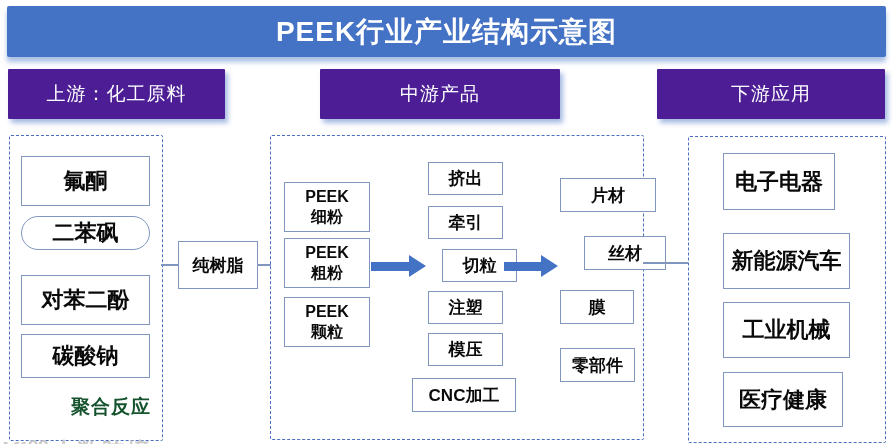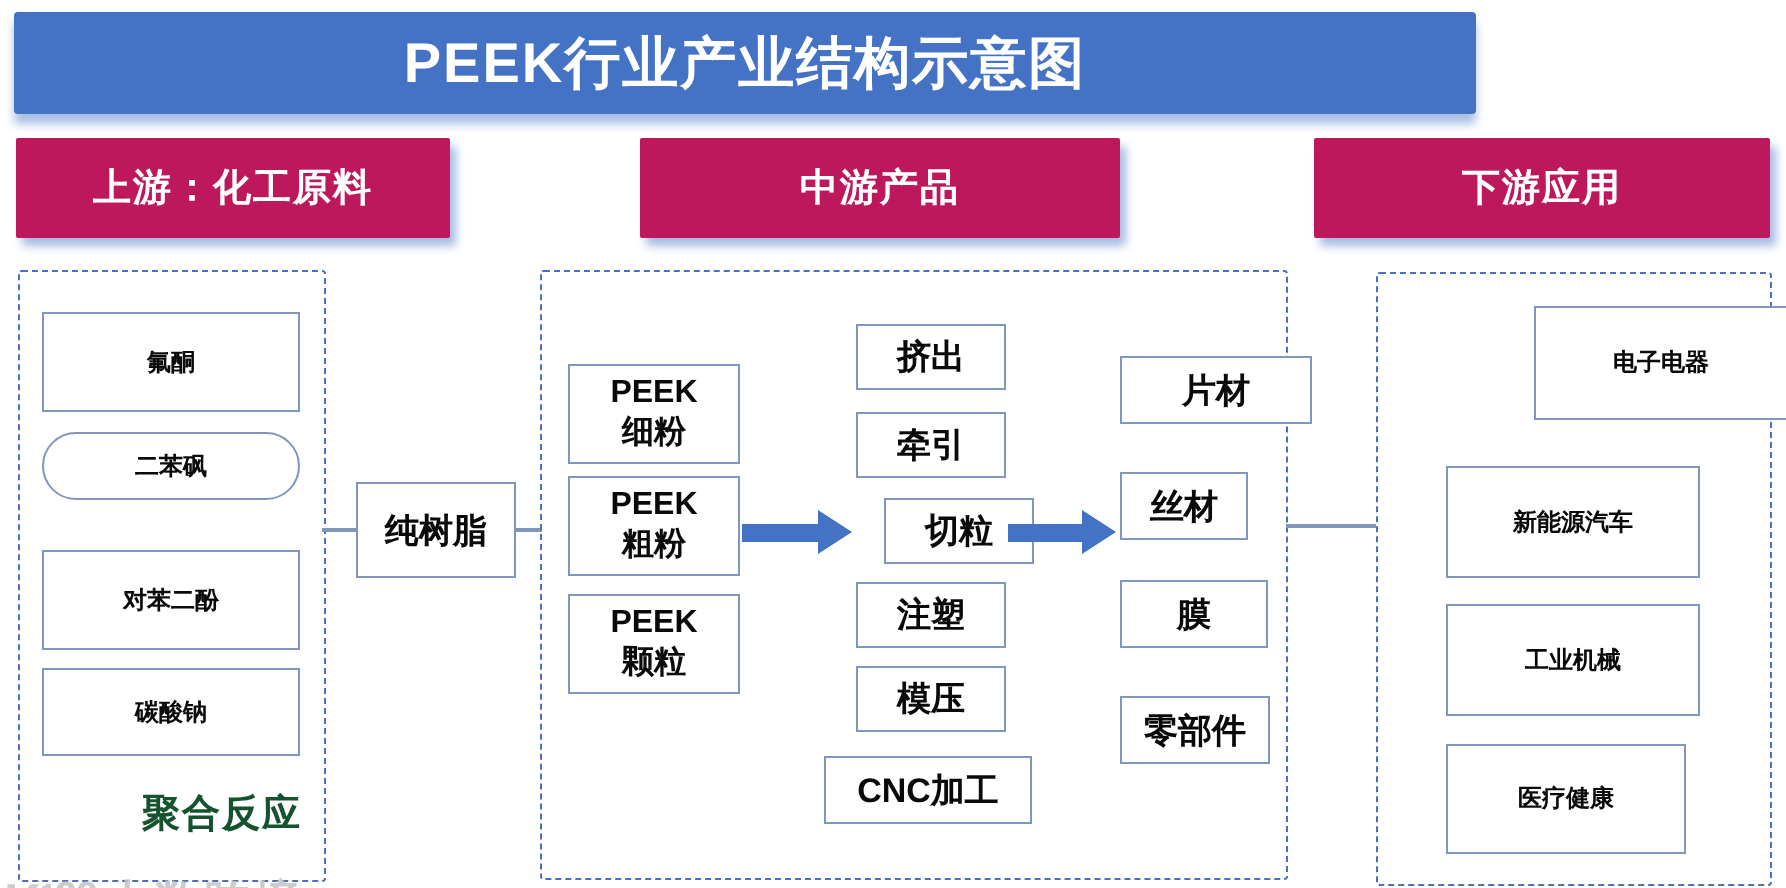--- a/index.html
+++ b/index.html
@@ -1,41 +1,41 @@
 <!DOCTYPE html>
 <html><head>
 <meta charset="utf-8">
 <style>
   html,body{margin:0;padding:0;background:#ffffff;}
   .canvas{
     position:relative;width:893px;height:444px;background:#ffffff;overflow:hidden;
     font-family:"Liberation Sans","DejaVu Sans",sans-serif;
   }
   .banner{
-    position:absolute;left:7px;top:6px;width:731px;height:51px;
+    position:absolute;left:7px;top:6px;width:879px;height:51px;
     background:#4472C4;color:#ffffff;font-size:28px;font-weight:bold;
     display:flex;align-items:center;justify-content:center;letter-spacing:1px;
     box-shadow:0 5px 5px rgba(142,169,219,0.75);border-radius:2px;
   }
   .hdr{
-    position:absolute;top:69px;height:50px;background:#be185d;color:#ffffff;
-    font-size:19px;font-weight:bold;display:flex;align-items:center;justify-content:center;
+    position:absolute;top:69px;height:50px;background:#4c1d95;color:#ffffff;
+    font-size:19px;font-weight:normal;display:flex;align-items:center;justify-content:center;
     letter-spacing:1px;box-shadow:3px 4px 5px rgba(142,169,219,0.8);border-radius:1px;
   }
   .dash{
     position:absolute;border:1.5px dashed #4a6fbe;background:transparent;border-radius:2px;
   }
   .wbox{
     position:absolute;background:#ffffff;border:1.5px solid #8096BE;
     display:flex;align-items:center;justify-content:center;
     color:#0a0a0a;font-weight:bold;text-align:center;box-sizing:border-box;
   }
   .wbox .two-line{line-height:1.25;font-size:16px;}
   .fs17{font-size:17px;}
-  .fs18{font-size:12px;}
+  .fs18{font-size:22px;}
   .footer-label{
     position:absolute;color:#14532d;font-weight:bold;font-size:19px;letter-spacing:1px;
   }
   .connector{position:absolute;height:2px;background:#8096BE;}
   .arrow{position:absolute;display:flex;align-items:center;}
   .arrow .shaft{height:9px;background:#4472C4;}
   .arrow .head{
     width:0;height:0;border-top:11px solid transparent;border-bottom:11px solid transparent;
     border-left:17px solid #4472C4;
   }
@@ -94,28 +94,28 @@
   <div class="wbox fs17" style="left:428px;top:291px;width:75px;height:33px;">注塑</div>
   <div class="wbox fs17" style="left:428px;top:333px;width:75px;height:33px;">模压</div>
   <div class="wbox fs17" style="left:412px;top:378px;width:104px;height:34px;">CNC加工</div>
 
   <div class="arrow" style="left:504px;top:255px;">
     <div class="shaft" style="width:37px;"></div>
     <div class="head"></div>
   </div>
 
   <div class="wbox fs17" style="left:560px;top:178px;width:96px;height:34px;text-align:right;">片材</div>
-  <div class="wbox fs17" style="left:560px;top:236px;width:64px;height:34px;text-align:right;">丝材</div>
+  <div class="wbox fs17" style="left:584px;top:236px;width:82px;height:34px;text-align:right;">丝材</div>
   <div class="wbox fs17" style="left:560px;top:290px;width:74px;height:34px;">膜</div>
   <div class="wbox fs17" style="left:560px;top:348px;width:75px;height:34px;">零部件</div>
 
   <div class="connector" style="left:643px;top:262px;width:45px;"></div>
 
   <div class="dash" style="left:688px;top:136px;width:196px;height:305px;"></div>
-  <div class="wbox fs18" style="left:723px;top:153px;width:127px;height:57px;margin-left:44px;">电子电器</div>
+  <div class="wbox fs18" style="left:723px;top:153px;width:112px;height:57px;">电子电器</div>
   <div class="wbox fs18" style="left:723px;top:233px;width:127px;height:56px;">新能源汽车</div>
   <div class="wbox fs18" style="left:723px;top:302px;width:127px;height:56px;">工业机械</div>
   <div class="wbox fs18" style="left:723px;top:372px;width:120px;height:55px;">医疗健康</div>
 
   <div class="watermark">
     <span class="wm-logo">K¹⁰⁰</span>
     <span class="wm-text">大数跨境</span>
   </div>
 
 </div>

